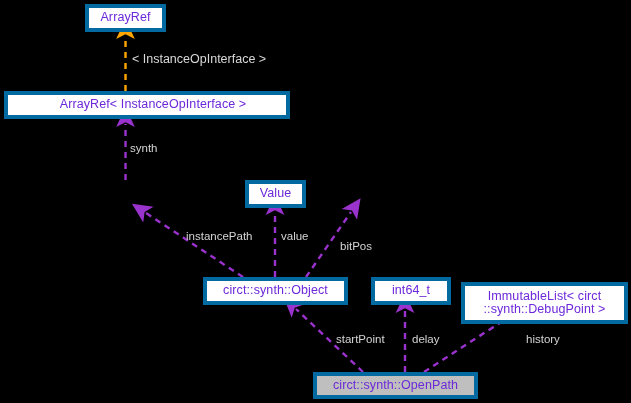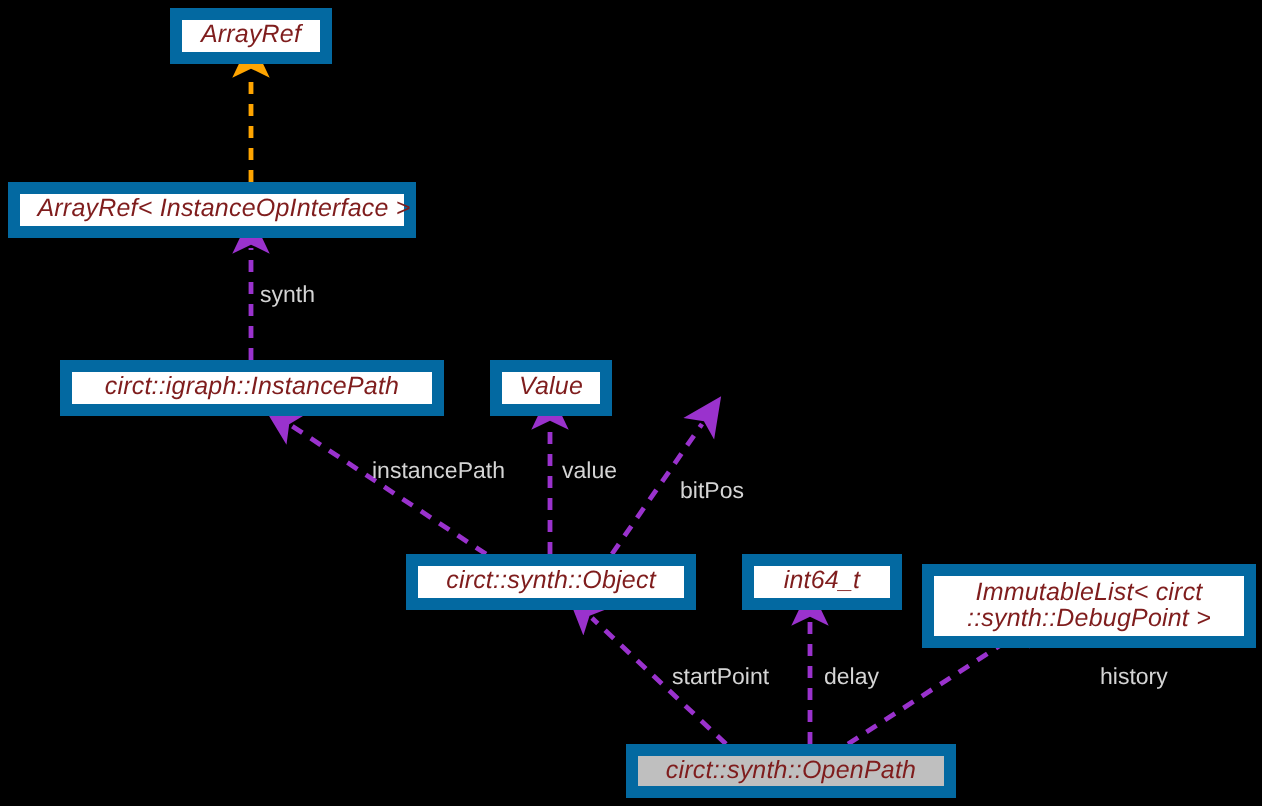--- a/index.html
+++ b/index.html
@@ -20,31 +20,30 @@
     left: 0;
     top: 0;
     width: 631px;
     height: 403px;
     pointer-events: none;
   }
   .node {
     position: absolute;
     box-sizing: border-box;
     background: #ffffff;
-    border: 6px solid #0369a1;
-    color: #7f1d1d;
+    border: 4px solid #0369a1;
+    color: #6d28d9;
     font-size: 12.5px;
     line-height: 1.08;
     display: flex;
     align-items: center;
     justify-content: center;
     text-align: center;
     white-space: pre;
     letter-spacing: 0.1px;
-    font-style: italic;
   }
   .node.highlight {
     background: #bfbfbf;
   }
   .edge-label {
     position: absolute;
     color: #d4d4d4;
     font-size: 11.5px;
     font-family: "Liberation Sans", sans-serif;
     white-space: pre;
@@ -82,44 +81,44 @@
 
     <line x1="363" y1="372" x2="296" y2="309" stroke="#9a32cd" stroke-width="2.4" stroke-dasharray="6,5" marker-end="url(#arrow-purple)"></line>
 
     <line x1="405" y1="372" x2="405" y2="310" stroke="#9a32cd" stroke-width="2.4" stroke-dasharray="6,5" marker-end="url(#arrow-purple)"></line>
 
     <line x1="424" y1="372" x2="512" y2="315" stroke="#9a32cd" stroke-width="2.4" stroke-dasharray="6,5" marker-end="url(#arrow-purple)"></line>
   </svg>
 
   <div class="node" style="left:85px; top:4px; width:81px; height:28px;">ArrayRef</div>
 
-  <div class="node" style="left:4px; top:91px; width:204px; height:28px;padding-left:12px;">ArrayRef&lt; InstanceOpInterface &gt;</div>
+  <div class="node" style="left:4px; top:91px; width:286px; height:28px;padding-left:12px;">ArrayRef&lt; InstanceOpInterface &gt;</div>
 
-  <div class="node" style="left:30px; top:180px; width:192px; height:28px;">circt::igraph::InstancePath</div>
 
   <div class="node" style="left:245px; top:180px; width:61px; height:28px;">Value</div>
 
 
   <div class="node" style="left:203px; top:277px; width:145px; height:28px;">circt::synth::Object</div>
 
   <div class="node" style="left:371px; top:277px; width:80px; height:28px;">int64_t</div>
 
   <div class="node" style="left:461px; top:270px; width:167px; height:42px;margin-top:12px;">ImmutableList&lt; circt
 ::synth::DebugPoint &gt;</div>
 
   <div class="node highlight" style="left:313px; top:372px; width:165px; height:27px;">circt::synth::OpenPath</div>
 
+  <div class="edge-label tmpl" style="left:132px; top:52px;">&lt; InstanceOpInterface &gt;</div>
 
   <div class="edge-label" style="left:130px; top:142px;">synth</div>
 
   <div class="edge-label" style="left:186px; top:230px;">instancePath</div>
 
   <div class="edge-label" style="left:281px; top:230px;">value</div>
 
   <div class="edge-label" style="left:340px; top:240px;">bitPos</div>
 
   <div class="edge-label" style="left:336px; top:333px;">startPoint</div>
 
   <div class="edge-label" style="left:412px; top:333px;">delay</div>
 
-  <div class="edge-label" style="left:502px; top:333px;padding-left:48px;">history</div>
+  <div class="edge-label" style="left:478px; top:333px;padding-left:48px;">history</div>
 
 </div>
 
 </body></html>

